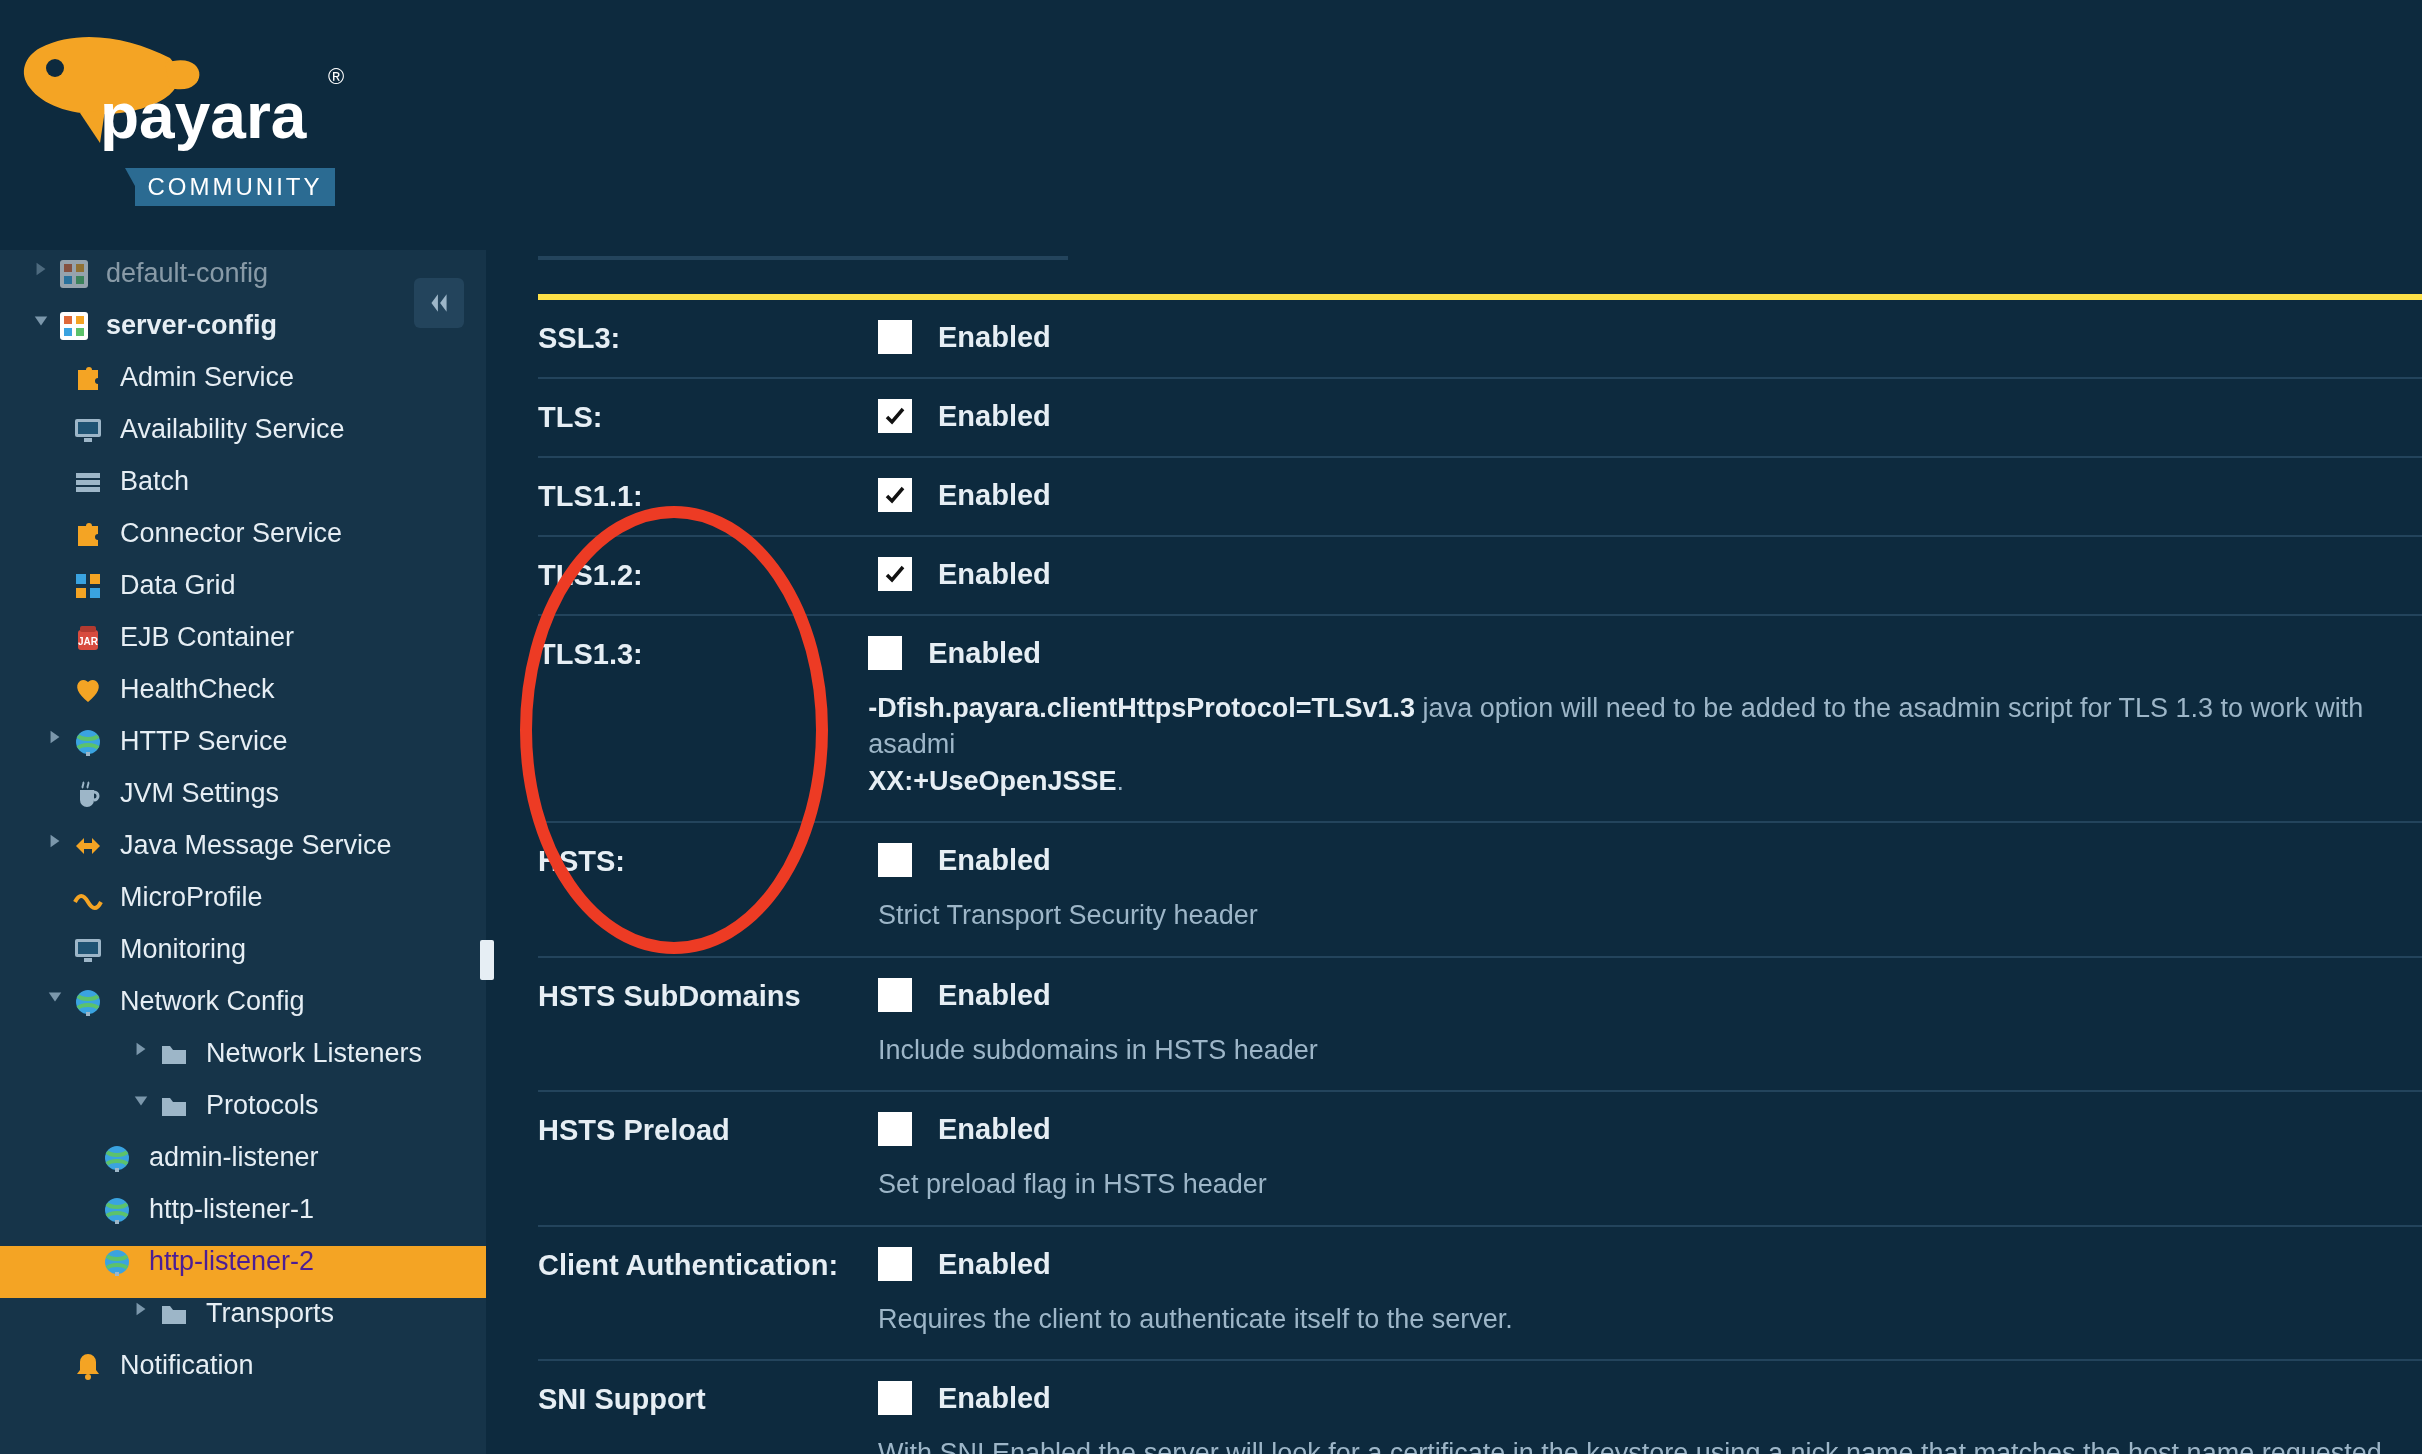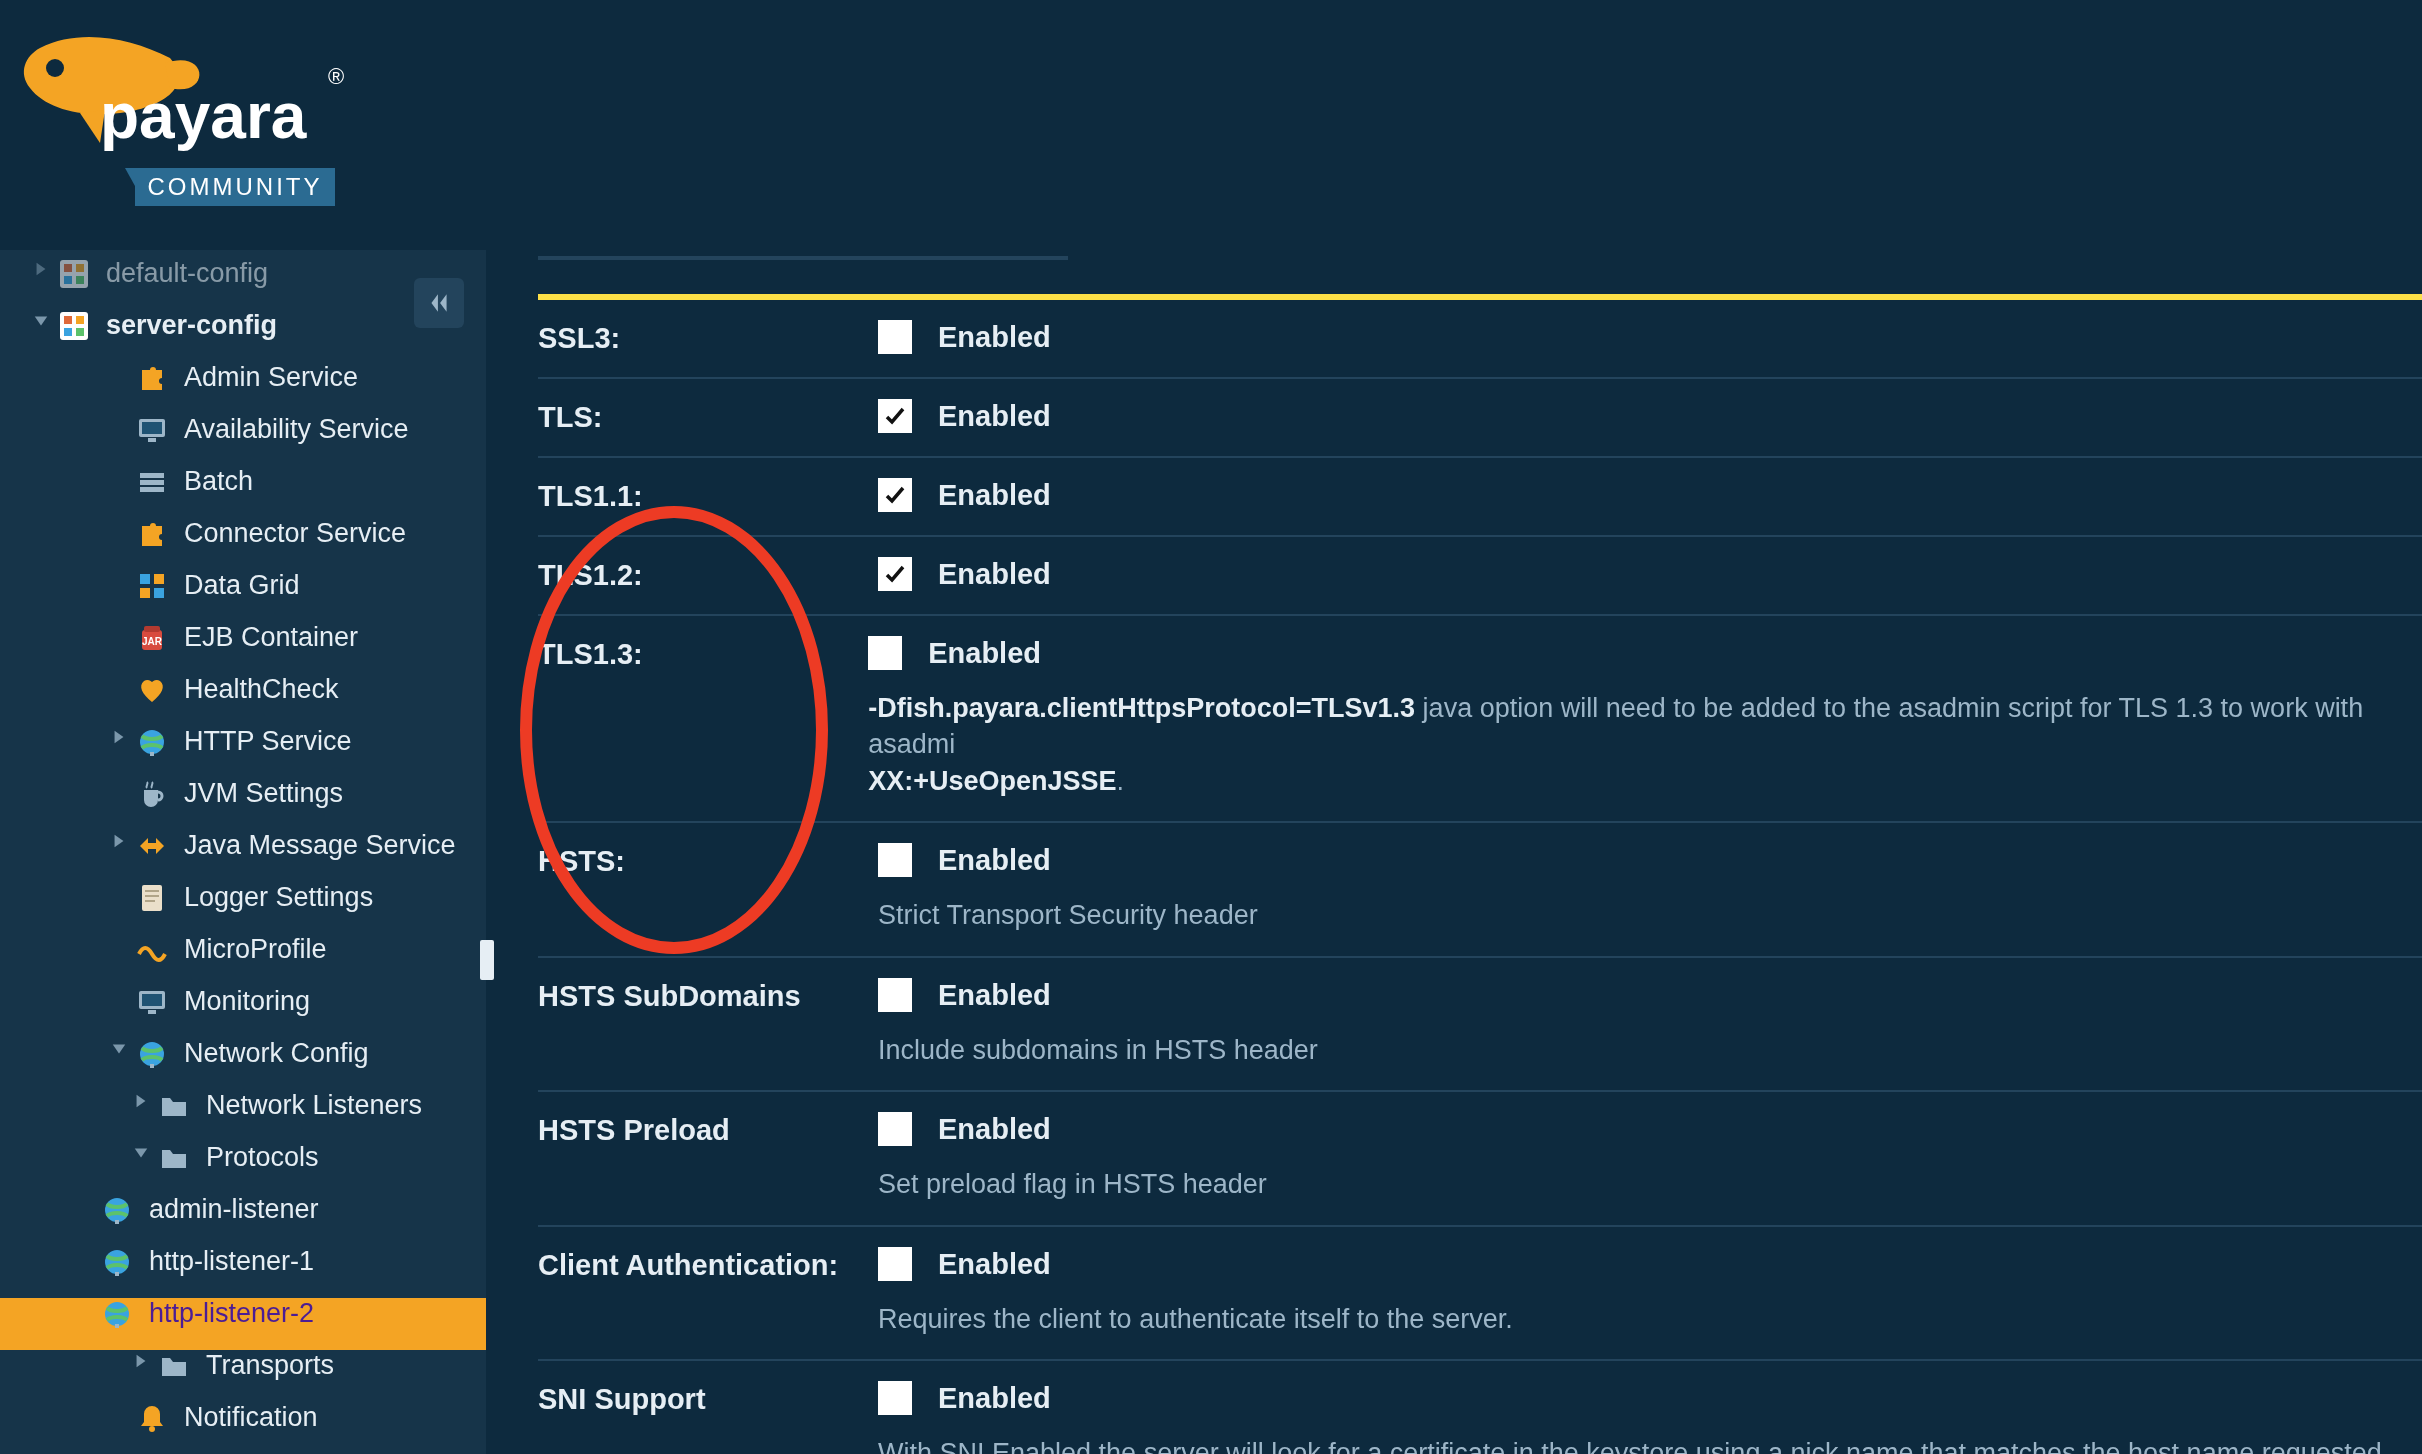--- a/index.html
+++ b/index.html
@@ -68,21 +68,21 @@
     align-items: flex-start;
     height: 52px;
     white-space: nowrap;
     cursor: pointer;
   }
   .node.sel {
     background: #f4a424;
     color: #4c1d95;
   }
   .indent-1 { padding-left: 30px; }
-  .indent-2 { padding-left: 108px; }
+  .indent-2 { padding-left: 44px; }
   .indent-3 { padding-left: 130px; }
   .indent-4 { padding-left: 73px; }
 
   .tw {
     display: inline-flex;
     width: 22px;
     height: 22px;
     align-items: center;
     justify-content: center;
     margin-right: 6px;
@@ -336,29 +336,20 @@
           <svg viewBox="0 0 32 32">
             <use href="#ic-jms"></use>
           </svg>
         </span>
         <span class="lbl">Java Message Service</span>
       </div>
       <div class="node indent-2">
         <span class="tw spacer"></span>
         <span class="ic">
           <svg viewBox="0 0 32 32">
-            <use href="#ic-doc"></use>
-          </svg>
-        </span>
-        <span class="lbl">Logger Settings</span>
-      </div>
-      <div class="node indent-2">
-        <span class="tw spacer"></span>
-        <span class="ic">
-          <svg viewBox="0 0 32 32">
             <use href="#ic-wave"></use>
           </svg>
         </span>
         <span class="lbl">MicroProfile</span>
       </div>
       <div class="node indent-2">
         <span class="tw spacer"></span>
         <span class="ic">
           <svg viewBox="0 0 32 32">
             <use href="#ic-desktop"></use>

